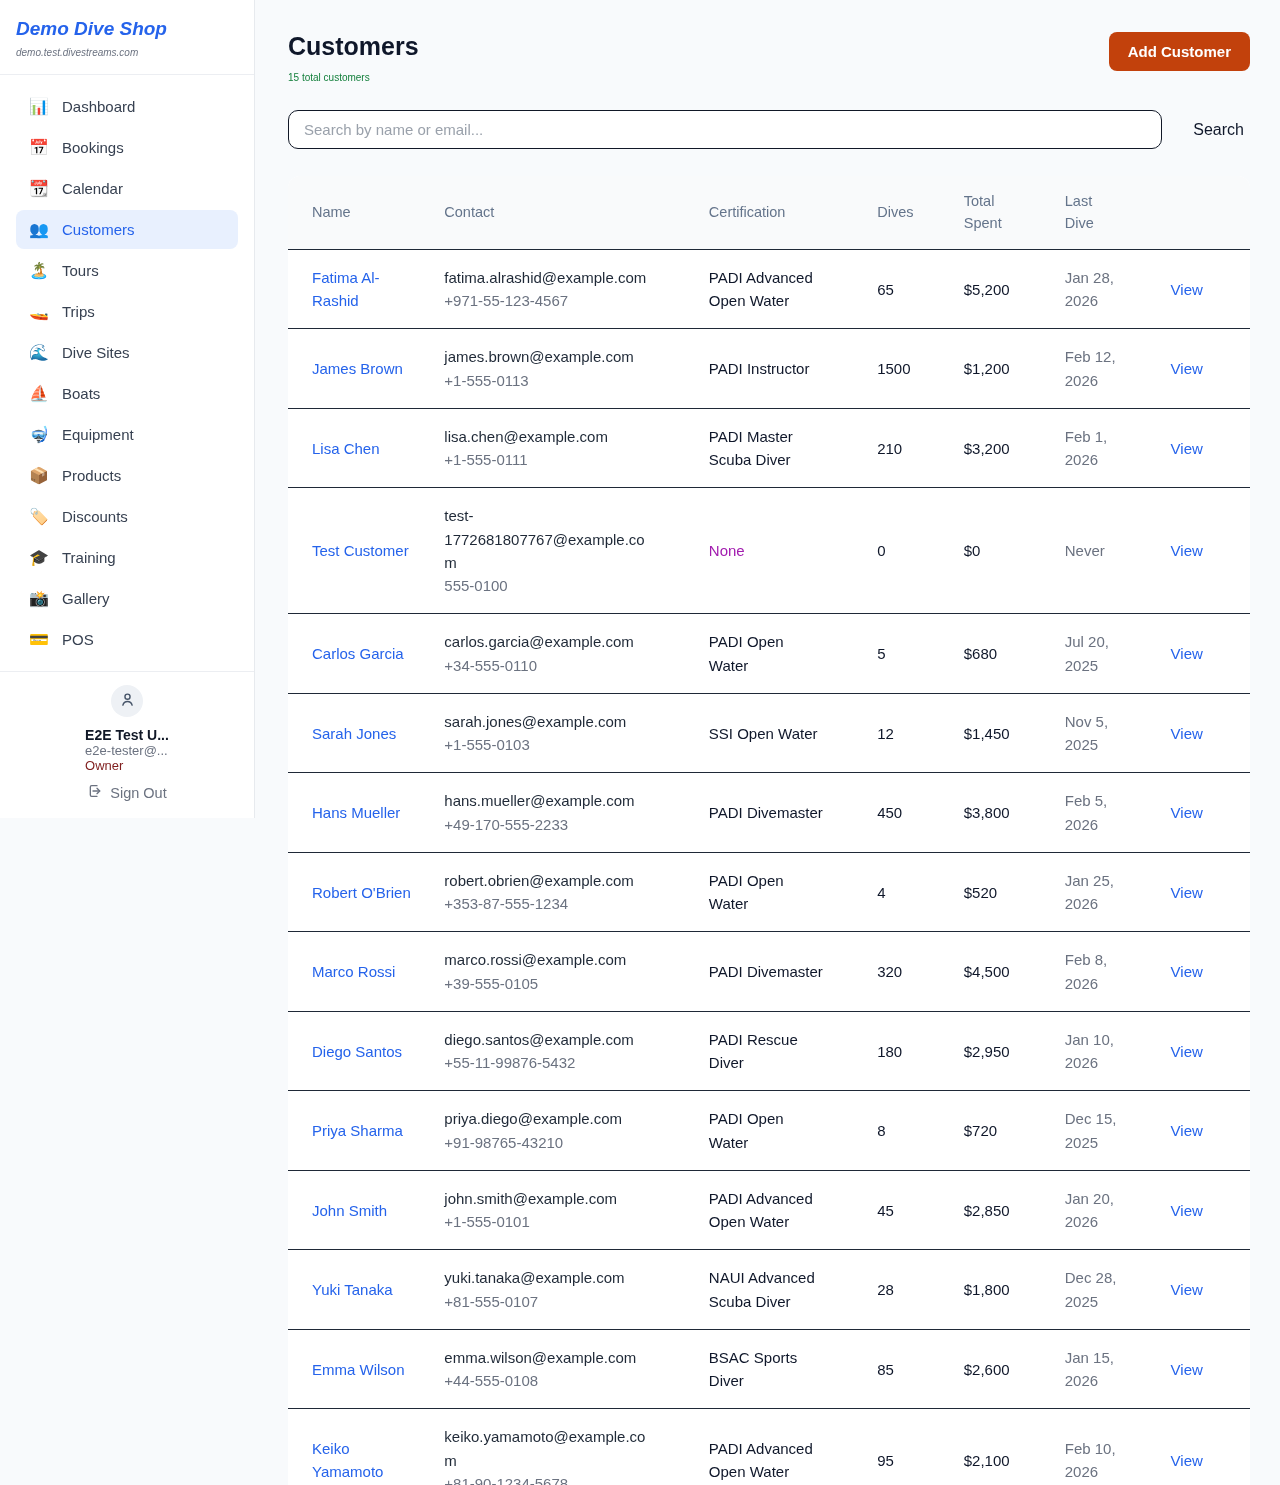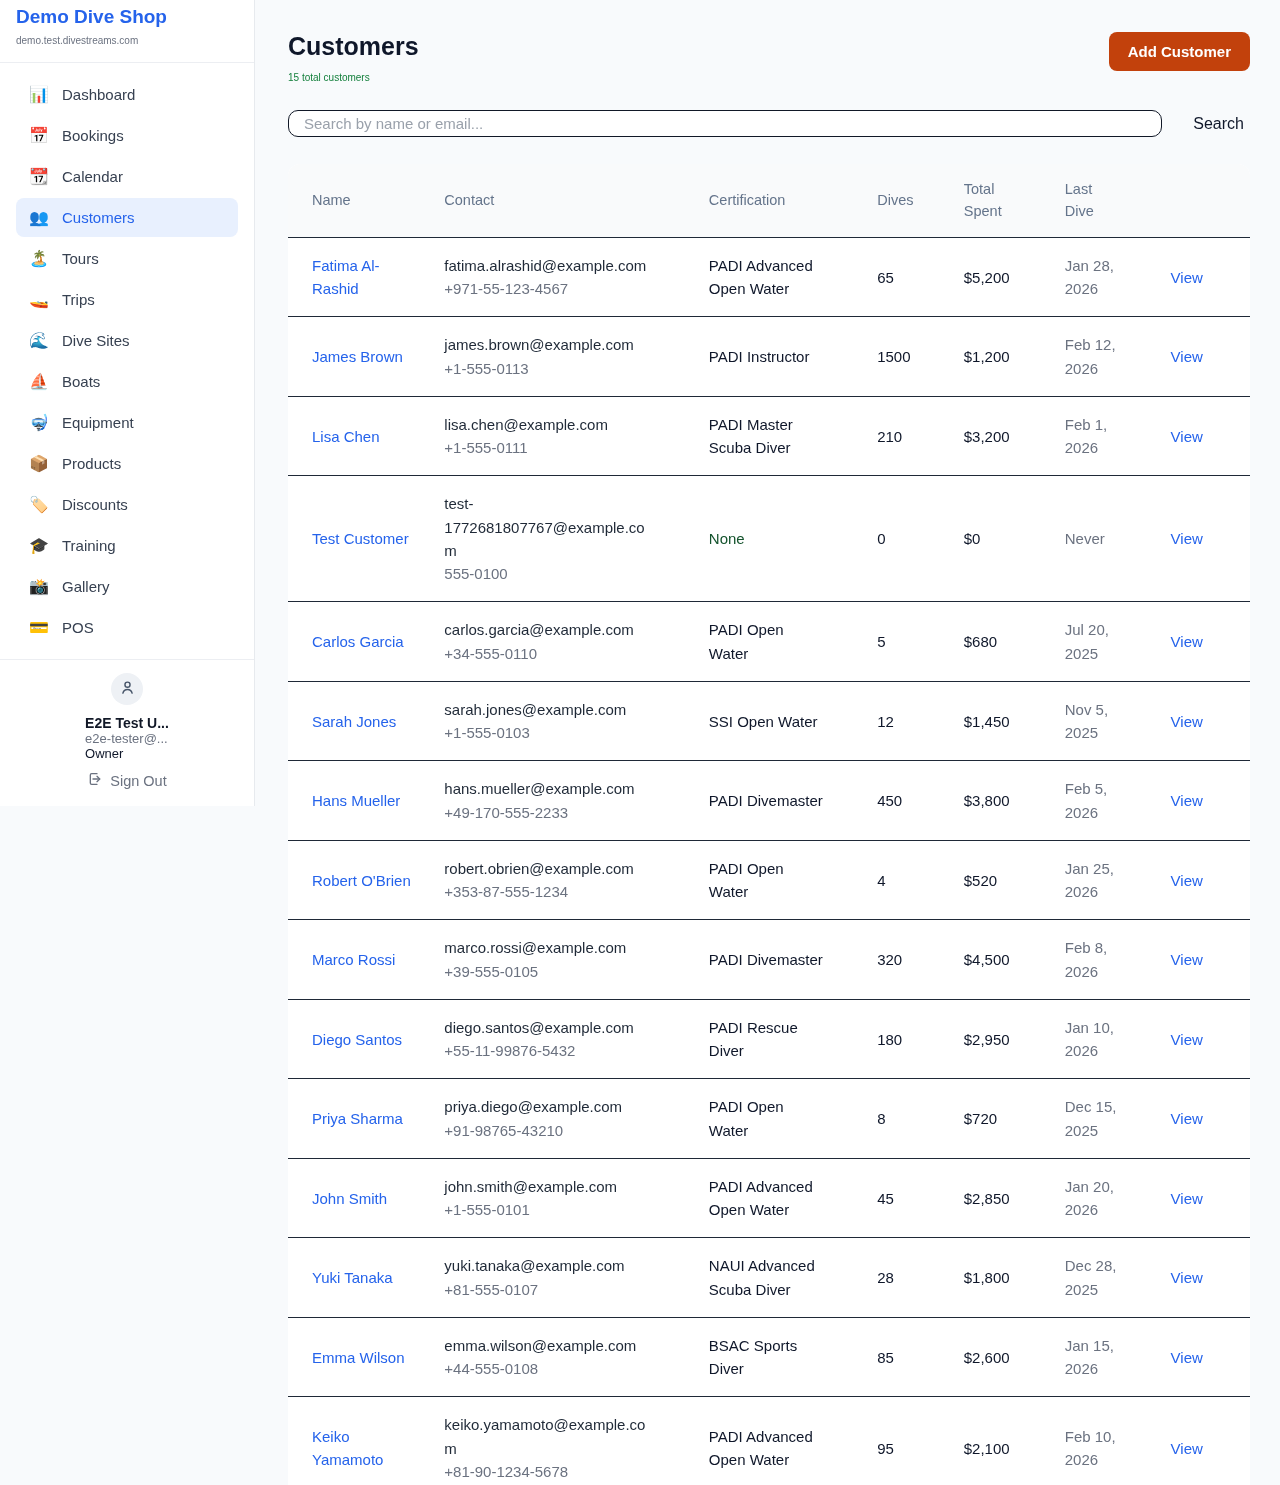--- a/index.html
+++ b/index.html
@@ -13,21 +13,21 @@
   }
   .app { display: flex; align-items: flex-start; width: 1280px; }
 
   
   .sidebar {
     width: 255px;
     flex: 0 0 255px;
     background: #ffffff;
     border-right: 1px solid #e7eaee;
   }
-  .sidebar-header { padding: 6px 16px 16px; border-bottom: 1px solid #eceef2; }
+  .sidebar-header { padding: 18px 16px 16px; border-bottom: 1px solid #eceef2; font-style: italic; }
   .sidebar-title { color: #2563eb; font-size: 19px; font-weight: bold; margin-bottom: 7px; }
   .sidebar-domain { color: #6b7280; font-size: 10px; }
   .nav { padding: 12px 16px 10px; }
   .nav-item {
     display: flex; align-items: center; gap: 13px;
     padding: 10px 13px; margin-bottom: 2px;
     border-radius: 8px; font-size: 15px; color: #374151; cursor: pointer;
   }
   .nav-item.active { background: #e8f0fe; color: #2563eb; }
   .nav-icon { width: 20px; font-size: 16px; text-align: center; flex: 0 0 20px; }
@@ -38,42 +38,42 @@
   }
   .avatar {
     width: 32px; height: 32px; border-radius: 50%;
     background: #eef1f5; color: #475569;
     display: flex; align-items: center; justify-content: center;
     flex: 0 0 32px;
   }
   .user-info { flex: 1; min-width: 0; }
   .user-name { font-size: 14px; font-weight: bold; color: #111827; white-space: nowrap; }
   .user-email { font-size: 13px; color: #6b7280; white-space: nowrap; }
-  .user-role { font-size: 13px; color: #0f172a; }
+  .user-role { font-size: 13px; color: #7f1d1d; }
   .signout {
     display: flex; align-items: center; gap: 7px;
     color: #6b7280; font-size: 14.5px; cursor: pointer;
     background: none; border: none; font-family: inherit; padding: 0;
     white-space: nowrap;
   }
 
   
   .main { flex: 1; padding: 32px 30px 0 33px; }
   .page-header { display: flex; justify-content: space-between; align-items: flex-start; }
   .page-title { font-size: 25px; font-weight: bold; color: #0f172a; margin: 0 0 11px; }
   .page-subtitle { color: #15803d; font-size: 10px; }
   .btn-primary {
     background: #c2410c; color: #ffffff;
     border: none; border-radius: 8px;
     padding: 11px 19px; font-size: 15px; font-weight: 600;
     font-family: inherit; cursor: pointer;
   }
   .search-row { display: flex; align-items: center; gap: 25px; margin-top: 27px; }
   .search-input {
-    flex: 1; height: 27px;
+    flex: 1; height: 39px;
     border: 1px solid #111827; border-radius: 10px;
     padding: 0 15px; font-size: 15px; font-family: inherit;
     background: #ffffff; color: #0f172a; outline: none;
   }
   .search-input::placeholder { color: #9aa1ab; }
   .search-btn {
     background: none; border: none; padding: 0 6px;
     font-size: 16px; color: #0f172a; font-family: inherit; cursor: pointer;
   }
 
@@ -94,21 +94,21 @@
   }
   tbody tr:last-child td { border-bottom: none; }
   th.col-name, td.col-name { padding-left: 24px; padding-right: 16px; }
   th.col-contact, td.col-contact { padding-right: 40px; overflow-wrap: break-word; }
   th.col-cert, td.col-cert { padding-right: 40px; }
   th.col-spent, td.col-spent { padding-right: 34px; }
   th.col-last, td.col-last { padding-right: 40px; }
   .link { color: #2563eb; cursor: pointer; }
   .email { color: #1f2937; }
   .phone { color: #6b7280; }
-  .muted { color: #14532d; }
+  .muted { color: #a21caf; }
   .date { color: #6b7280; }
 </style>
 </head>
 <body>
 
 <div class="app">
 
   <aside class="sidebar">
     <div class="sidebar-header">
       <div class="sidebar-title">Demo Dive Shop</div>

